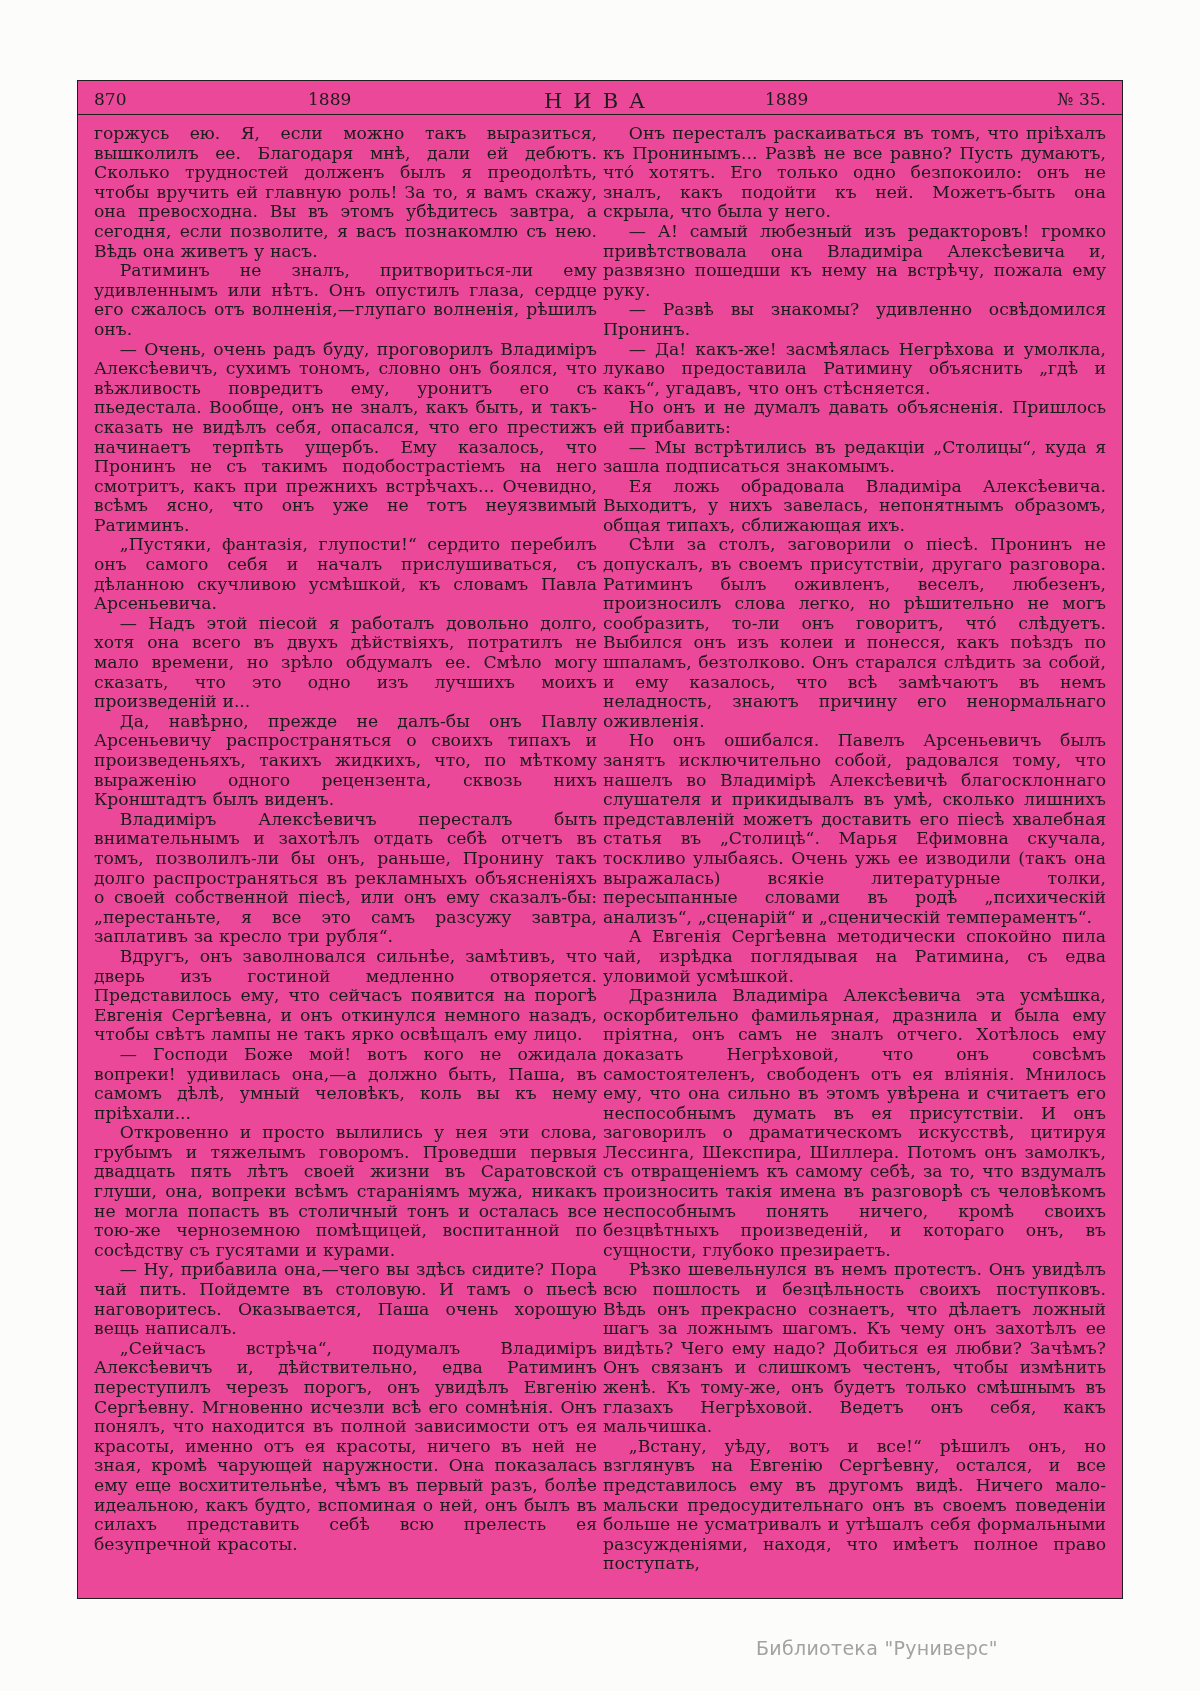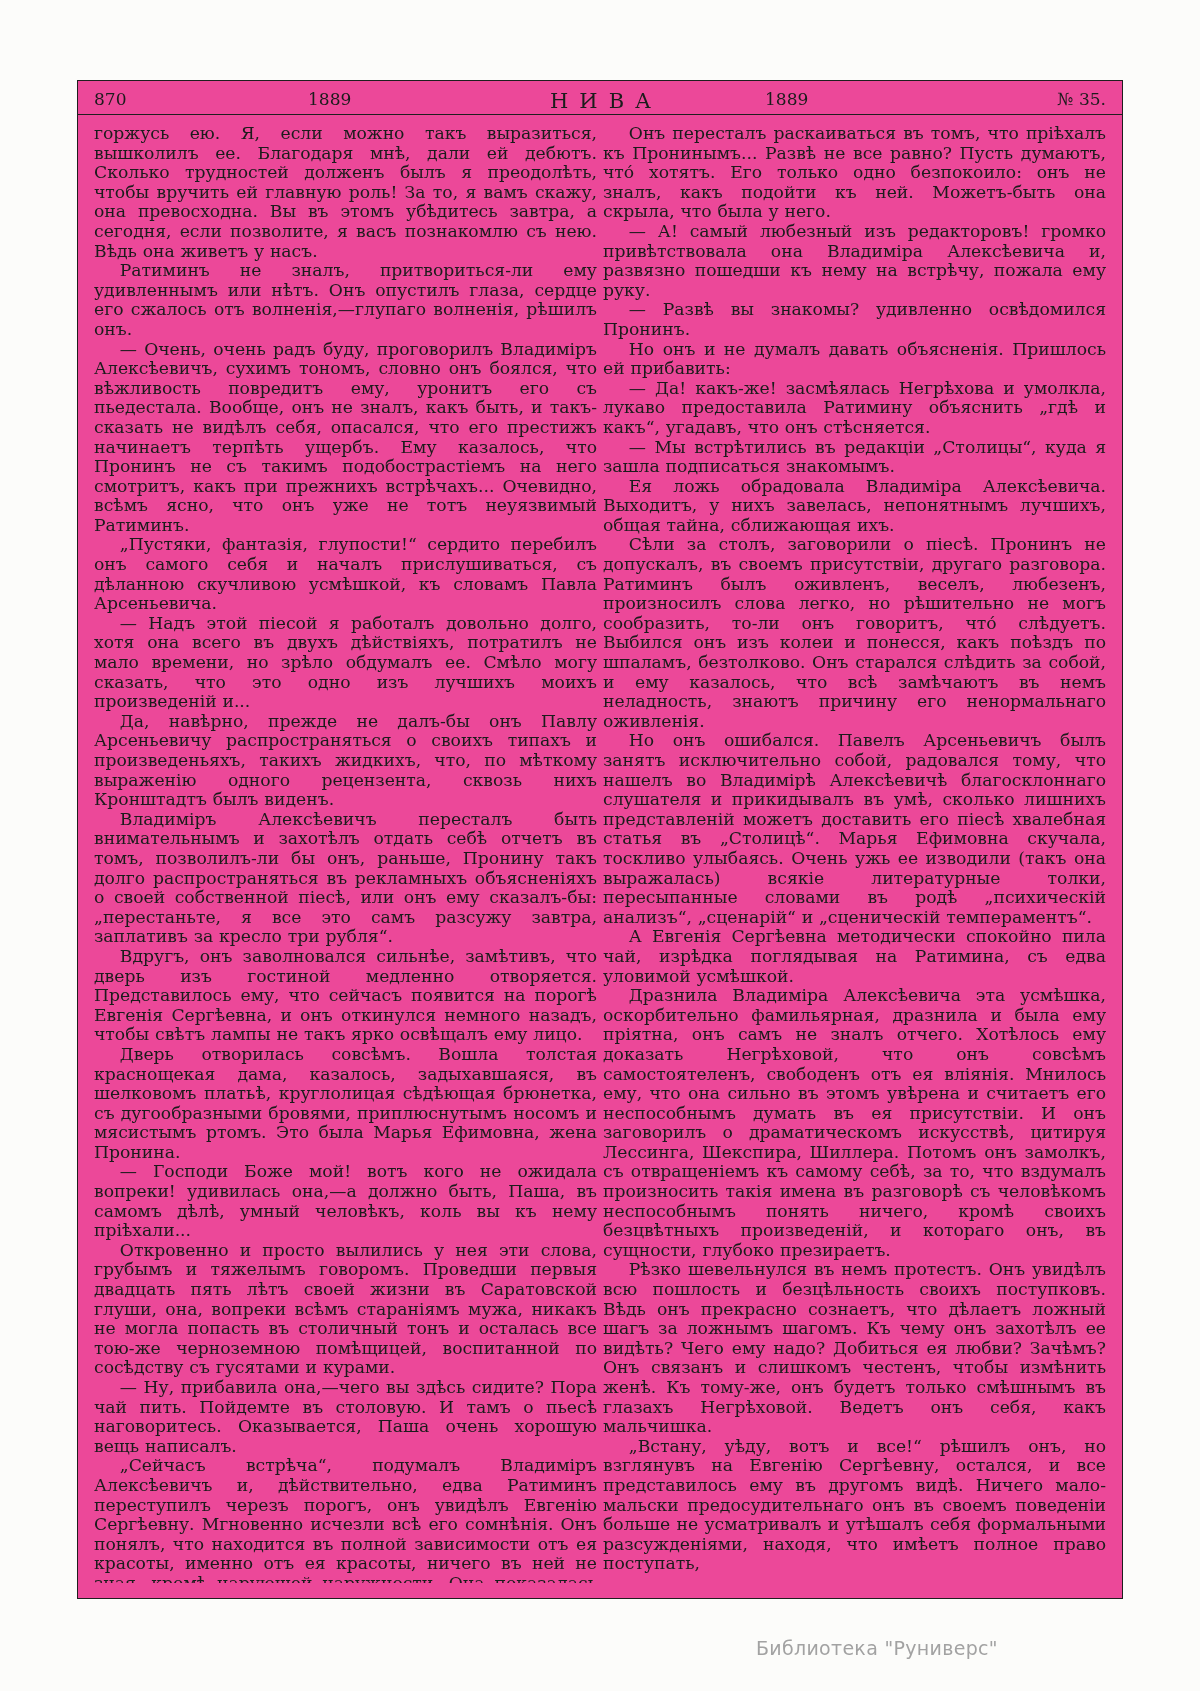--- a/index.html
+++ b/index.html
@@ -25,21 +25,20 @@
     font-size: 17px;
   }
   .header span { position: absolute; top: 8px; white-space: nowrap; }
   .h-page  { left: 16px; }
   .h-yl    { left: 230px; }
   .h-title {
     left: 50%; top: 4px;
     transform: translateX(-50%);
     font-size: 21px;
     letter-spacing: 11px;
-    margin-left: 6px;
   }
   .h-yr    { left: 687px; }
   .h-issue { right: 16px; }
   .rule {
     height: 0;
     border-top: 1.5px solid #1f1f1f;
   }
   .columns {
     display: flex;
     gap: 6px;
@@ -82,34 +81,33 @@
   <div class="columns">
     <div class="col" id="col-left">
         <p class="noindent">горжусь ею. Я, если можно такъ выразиться, вышколилъ ее. Благодаря мнѣ, дали ей дебютъ. Сколько трудностей долженъ былъ я преодолѣть, чтобы вручить ей главную роль! За то, я вамъ скажу, она превосходна. Вы въ этомъ убѣдитесь завтра, а сегодня, если позволите, я васъ познакомлю съ нею. Вѣдь она живетъ у насъ.</p>
         <p>Ратиминъ не зналъ, притвориться-ли ему удивленнымъ или нѣтъ. Онъ опустилъ глаза, сердце его сжалось отъ волненія,—глупаго волненія, рѣшилъ онъ.</p>
         <p>— Очень, очень радъ буду, проговорилъ Владиміръ Алексѣевичъ, сухимъ тономъ, словно онъ боялся, что вѣжливость повредитъ ему, уронитъ его съ пьедестала. Вообще, онъ не зналъ, какъ быть, и такъ-сказать не видѣлъ себя, опасался, что его престижъ начинаетъ терпѣть ущербъ. Ему казалось, что Пронинъ не съ такимъ подобострастіемъ на него смотритъ, какъ при прежнихъ встрѣчахъ... Очевидно, всѣмъ ясно, что онъ уже не тотъ неуязвимый Ратиминъ.</p>
         <p>„Пустяки, фантазія, глупости!“ сердито перебилъ онъ самого себя и началъ прислушиваться, съ дѣланною скучливою усмѣшкой, къ словамъ Павла Арсеньевича.</p>
         <p>— Надъ этой піесой я работалъ довольно долго, хотя она всего въ двухъ дѣйствіяхъ, потратилъ не мало времени, но зрѣло обдумалъ ее. Смѣло могу сказать, что это одно изъ лучшихъ моихъ произведеній и...</p>
         <p>Да, навѣрно, прежде не далъ-бы онъ Павлу Арсеньевичу распространяться о своихъ типахъ и произведеньяхъ, такихъ жидкихъ, что, по мѣткому выраженію одного рецензента, сквозь нихъ Кронштадтъ былъ виденъ.</p>
         <p>Владиміръ Алексѣевичъ пересталъ быть внимательнымъ и захотѣлъ отдать себѣ отчетъ въ томъ, позволилъ-ли бы онъ, раньше, Пронину такъ долго распространяться въ рекламныхъ объясненіяхъ о своей собственной піесѣ, или онъ ему сказалъ-бы: „перестаньте, я все это самъ разсужу завтра, заплативъ за кресло три рубля“.</p>
         <p>Вдругъ, онъ заволновался сильнѣе, замѣтивъ, что дверь изъ гостиной медленно отворяется. Представилось ему, что сейчасъ появится на порогѣ Евгенія Сергѣевна, и онъ откинулся немного назадъ, чтобы свѣтъ лампы не такъ ярко освѣщалъ ему лицо.</p>
-        <p>Дверь отворилась совсѣмъ. Вошла толстая краснощекая дама, казалось, задыхавшаяся, въ шелковомъ платьѣ, круглолицая сѣдѣющая брюнетка, съ дугообразными бровями, приплюснутымъ носомъ и мясистымъ ртомъ. Это была Марья Ефимовна, жена Пронина.</p>
         <p>— Господи Боже мой! вотъ кого не ожидала вопреки! удивилась она,—а должно быть, Паша, въ самомъ дѣлѣ, умный человѣкъ, коль вы къ нему пріѣхали...</p>
         <p>Откровенно и просто вылились у нея эти слова, грубымъ и тяжелымъ говоромъ. Проведши первыя двадцать пять лѣтъ своей жизни въ Саратовской глуши, она, вопреки всѣмъ стараніямъ мужа, никакъ не могла попасть въ столичный тонъ и осталась все тою-же черноземною помѣщицей, воспитанной по сосѣдству съ гусятами и курами.</p>
         <p>— Ну, прибавила она,—чего вы здѣсь сидите? Пора чай пить. Пойдемте въ столовую. И тамъ о пьесѣ наговоритесь. Оказывается, Паша очень хорошую вещь написалъ.</p>
         <p>„Сейчасъ встрѣча“, подумалъ Владиміръ Алексѣевичъ и, дѣйствительно, едва Ратиминъ переступилъ черезъ порогъ, онъ увидѣлъ Евгенію Сергѣевну. Мгновенно исчезли всѣ его сомнѣнія. Онъ понялъ, что находится въ полной зависимости отъ ея красоты, именно отъ ея красоты, ничего въ ней не зная, кромѣ чарующей наружности. Она показалась ему еще восхитительнѣе, чѣмъ въ первый разъ, болѣе идеальною, какъ будто, вспоминая о ней, онъ былъ въ силахъ представить себѣ всю прелесть ея безупречной красоты.</p>
       </div>
     <div class="col" id="col-right">
         <p>Онъ пересталъ раскаиваться въ томъ, что пріѣхалъ къ Пронинымъ... Развѣ не все равно? Пусть думаютъ, что́ хотятъ. Его только одно безпокоило: онъ не зналъ, какъ подойти къ ней. Можетъ-быть она скрыла, что была у него.</p>
         <p>— А! самый любезный изъ редакторовъ! громко привѣтствовала она Владиміра Алексѣевича и, развязно пошедши къ нему на встрѣчу, пожала ему руку.</p>
         <p>— Развѣ вы знакомы? удивленно освѣдомился Пронинъ.</p>
+        <p>— Да! какъ-же! засмѣялась Негрѣхова и умолкла, лукаво предоставила Ратимину объяснить „гдѣ и какъ“, угадавъ, что онъ стѣсняется.</p>
         <p>Но онъ и не думалъ давать объясненія. Пришлось ей прибавить:</p>
-        <p>— Да! какъ-же! засмѣялась Негрѣхова и умолкла, лукаво предоставила Ратимину объяснить „гдѣ и какъ“, угадавъ, что онъ стѣсняется.</p>
         <p>— Мы встрѣтились въ редакціи „Столицы“, куда я зашла подписаться знакомымъ.</p>
-        <p>Ея ложь обрадовала Владиміра Алексѣевича. Выходитъ, у нихъ завелась, непонятнымъ лучшихъ, общая тайна, сближающая ихъ.</p>
+        <p>Ея ложь обрадовала Владиміра Алексѣевича. Выходитъ, у нихъ завелась, непонятнымъ образомъ, общая типахъ, сближающая ихъ.</p>
         <p>Сѣли за столъ, заговорили о піесѣ. Пронинъ не допускалъ, въ своемъ присутствіи, другаго разговора. Ратиминъ былъ оживленъ, веселъ, любезенъ, произносилъ слова легко, но рѣшительно не могъ сообразить, то-ли онъ говоритъ, что́ слѣдуетъ. Выбился онъ изъ колеи и понесся, какъ поѣздъ по шпаламъ, безтолково. Онъ старался слѣдить за собой, и ему казалось, что всѣ замѣчаютъ въ немъ неладность, знаютъ причину его ненормальнаго оживленія.</p>
         <p>Но онъ ошибался. Павелъ Арсеньевичъ былъ занятъ исключительно собой, радовался тому, что нашелъ во Владимірѣ Алексѣевичѣ благосклоннаго слушателя и прикидывалъ въ умѣ, сколько лишнихъ представленій можетъ доставить его піесѣ хвалебная статья въ „Столицѣ“. Марья Ефимовна скучала, тоскливо улыбаясь. Очень ужь ее изводили (такъ она выражалась) всякіе литературные толки, пересыпанные словами въ родѣ „психическій анализъ“, „сценарій“ и „сценическій темпераментъ“.</p>
         <p>А Евгенія Сергѣевна методически спокойно пила чай, изрѣдка поглядывая на Ратимина, съ едва уловимой усмѣшкой.</p>
         <p>Дразнила Владиміра Алексѣевича эта усмѣшка, оскорбительно фамильярная, дразнила и была ему пріятна, онъ самъ не зналъ отчего. Хотѣлось ему доказать Негрѣховой, что онъ совсѣмъ самостоятеленъ, свободенъ отъ ея вліянія. Мнилось ему, что она сильно въ этомъ увѣрена и считаетъ его неспособнымъ думать въ ея присутствіи. И онъ заговорилъ о драматическомъ искусствѣ, цитируя Лессинга, Шекспира, Шиллера. Потомъ онъ замолкъ, съ отвращеніемъ къ самому себѣ, за то, что вздумалъ произносить такія имена въ разговорѣ съ человѣкомъ неспособнымъ понять ничего, кромѣ своихъ безцвѣтныхъ произведеній, и котораго онъ, въ сущности, глубоко презираетъ.</p>
         <p>Рѣзко шевельнулся въ немъ протестъ. Онъ увидѣлъ всю пошлость и безцѣльность своихъ поступковъ. Вѣдь онъ прекрасно сознаетъ, что дѣлаетъ ложный шагъ за ложнымъ шагомъ. Къ чему онъ захотѣлъ ее видѣть? Чего ему надо? Добиться ея любви? Зачѣмъ? Онъ связанъ и слишкомъ честенъ, чтобы измѣнить женѣ. Къ тому-же, онъ будетъ только смѣшнымъ въ глазахъ Негрѣховой. Ведетъ онъ себя, какъ мальчишка.</p>
         <p>„Встану, уѣду, вотъ и все!“ рѣшилъ онъ, но взглянувъ на Евгенію Сергѣевну, остался, и все представилось ему въ другомъ видѣ. Ничего мало-мальски предосудительнаго онъ въ своемъ поведеніи больше не усматривалъ и утѣшалъ себя формальными разсужденіями, находя, что имѣетъ полное право поступать,</p>
       </div>
   </div>
 </div>
 

